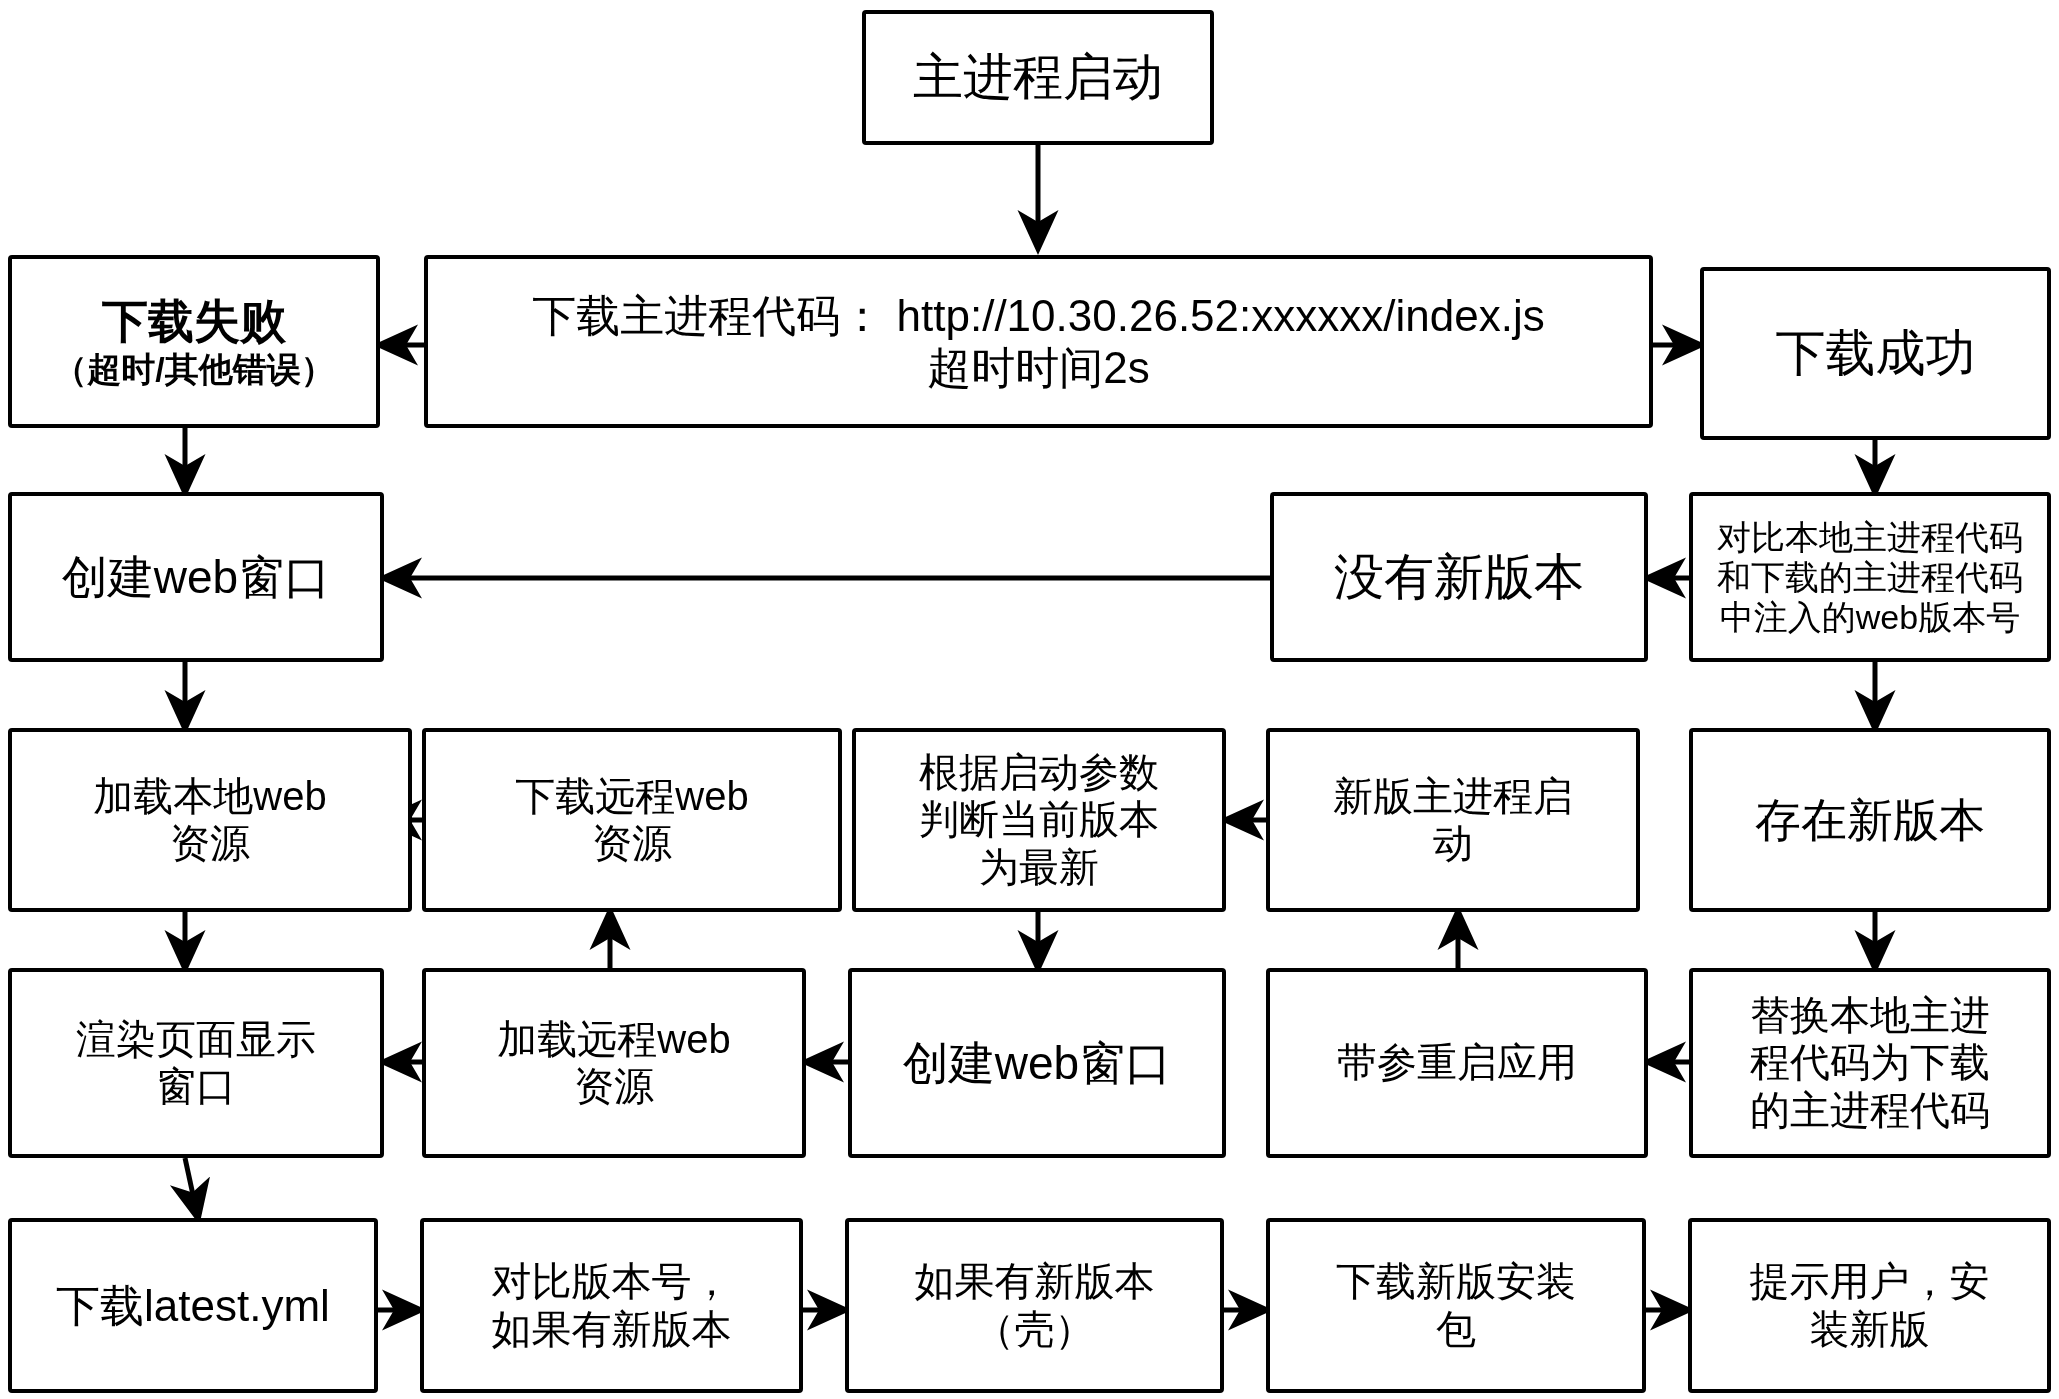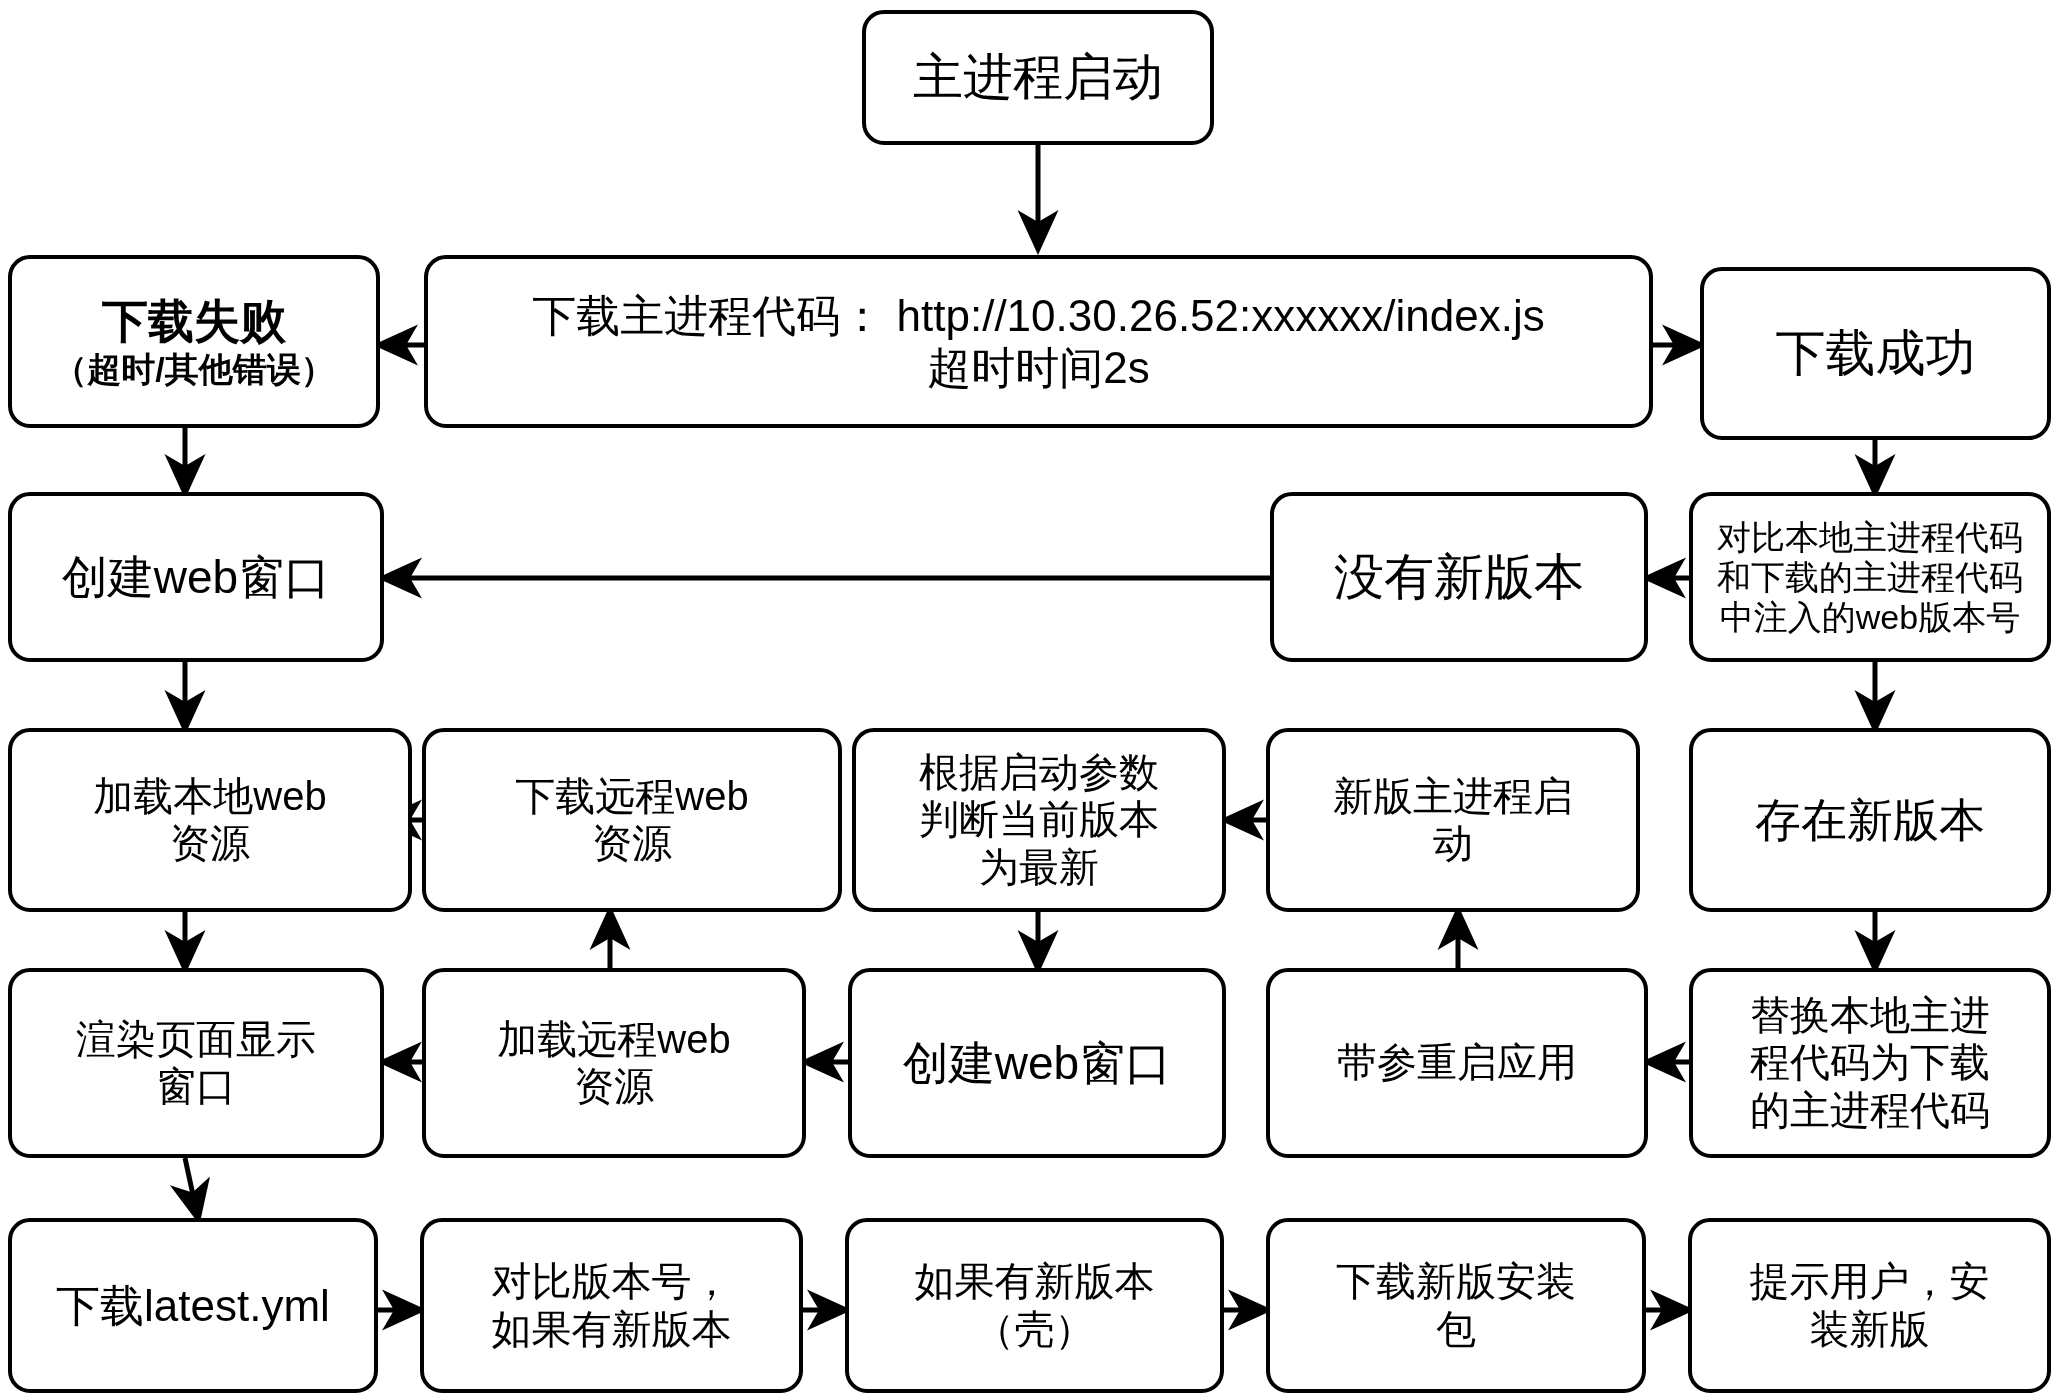--- a/index.html
+++ b/index.html
@@ -22,21 +22,21 @@
     left: 0;
     top: 0;
     width: 2059px;
     height: 1399px;
     pointer-events: none;
   }
   .node {
     position: absolute;
     box-sizing: border-box;
     border: 4px solid #000000;
-    border-radius: 22px;
+    border-radius: 4px;
     background: #ffffff;
     display: flex;
     flex-direction: column;
     align-items: center;
     justify-content: center;
     text-align: center;
     color: #000000;
     line-height: 1.18;
     padding: 2px 6px;
     overflow: hidden;

